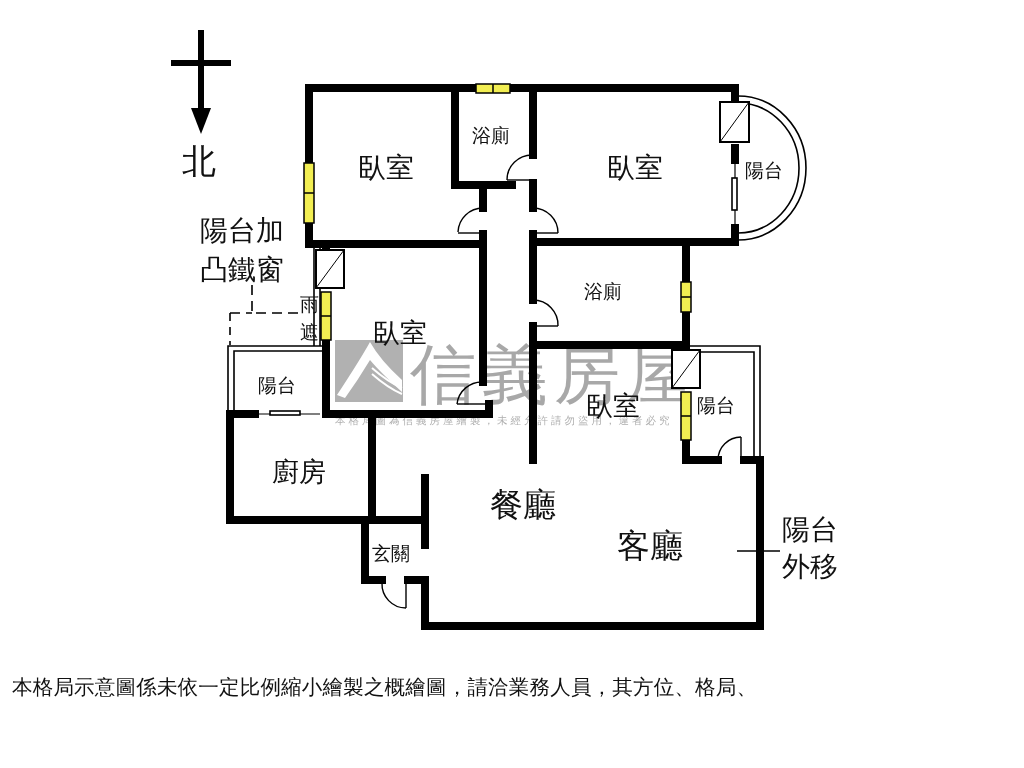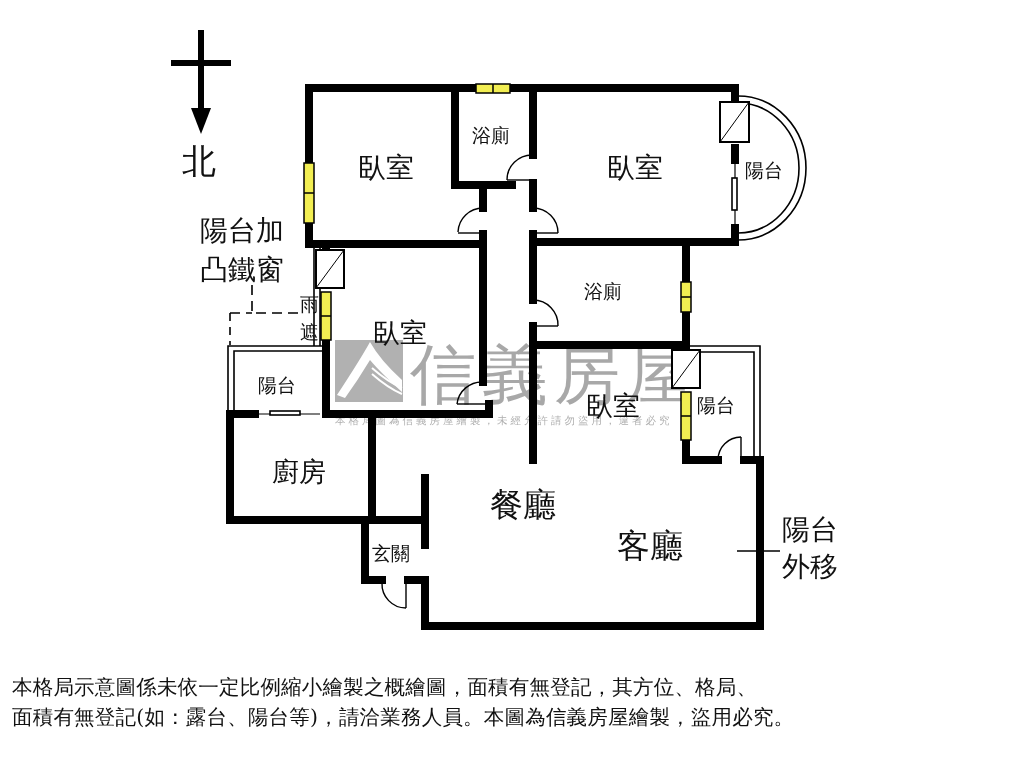--- a/index.html
+++ b/index.html
@@ -170,15 +170,14 @@
 
   <text class="room-label" x="200" y="240" font-size="28">陽台加</text>
   <text class="room-label" x="200" y="279" font-size="28">凸鐵窗</text>
   <text class="room-label" x="300" y="311" font-size="19">雨</text>
   <text class="room-label" x="300" y="339" font-size="19">遮</text>
   <text class="room-label" x="782" y="539" font-size="28">陽台</text>
   <text class="room-label" x="782" y="576" font-size="28">外移</text>
 </svg>
 
 <div id="disclaimer">
-  <div>本格局示意圖係未依一定比例縮小繪製之概繪圖，面積有無登記，其方位、格局、</div>
-  <div>面積有無登記(如：露台、陽台等)，請洽業務人員。本圖為信義房屋繪製，盜用必究。</div>
+  <div>本格局示意圖係未依一定比例縮小繪製之概繪圖，請洽業務人員，其方位、格局、</div>
 </div>
 
 </body></html>

